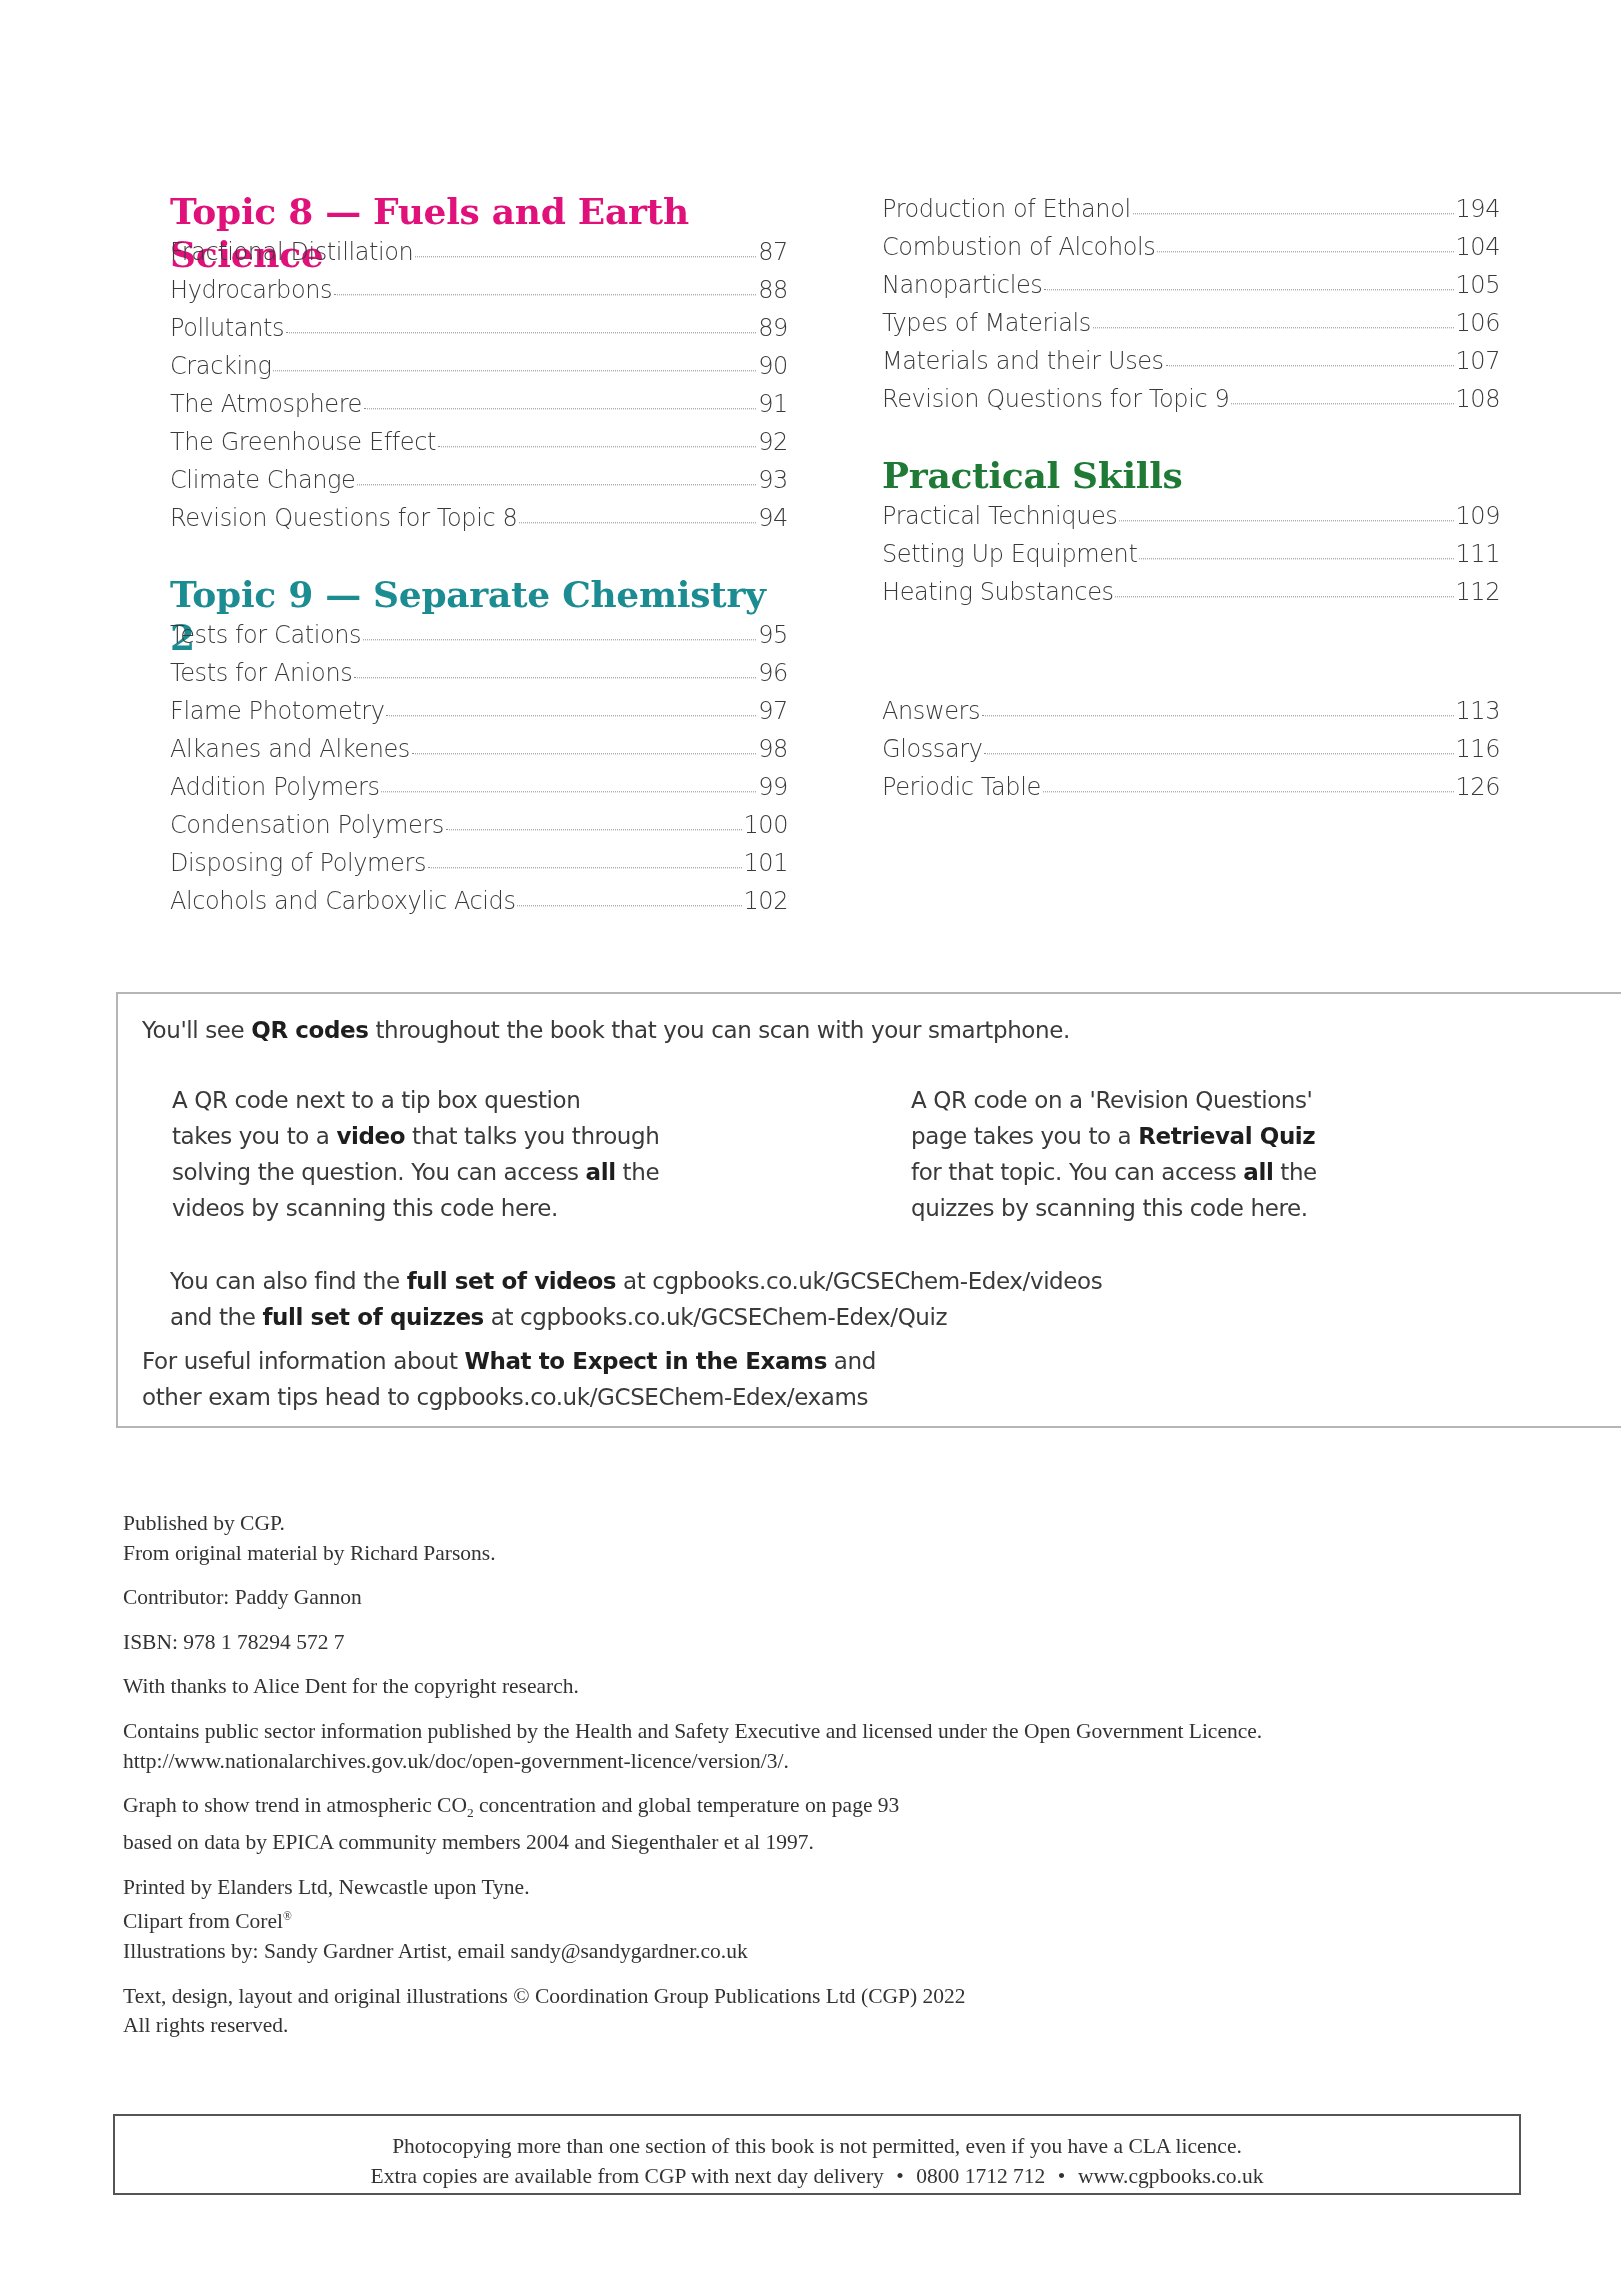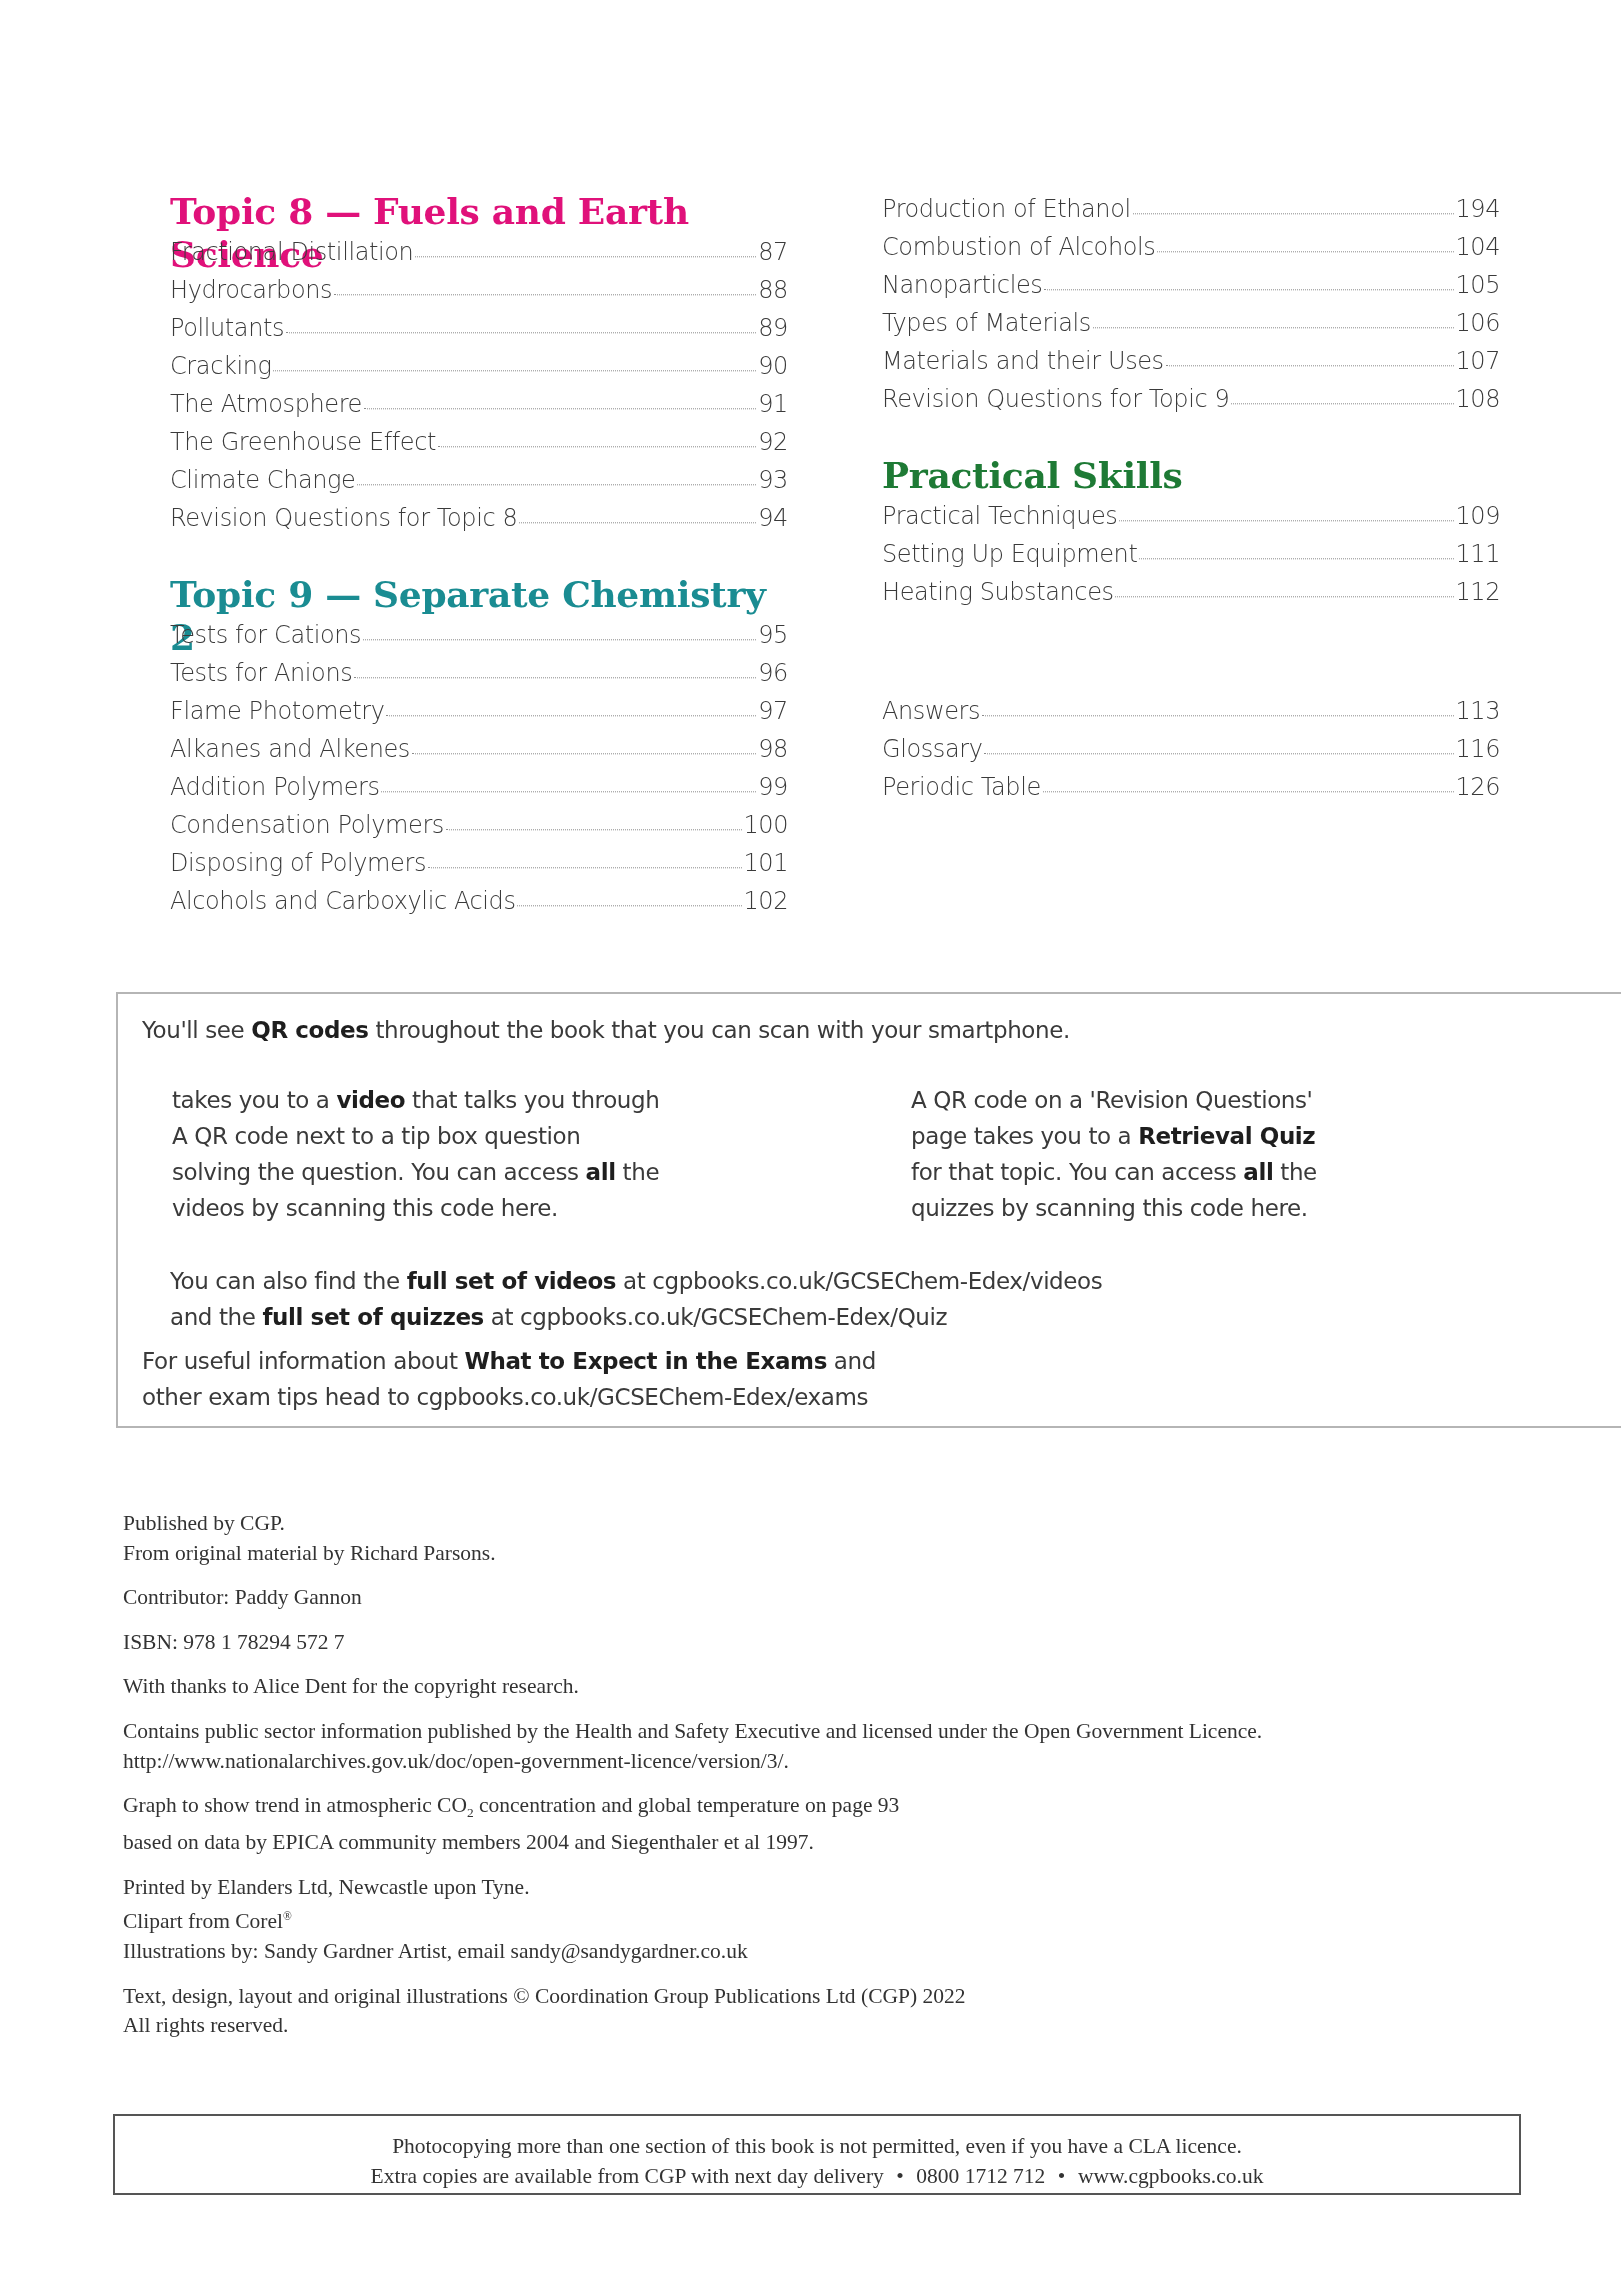--- a/index.html
+++ b/index.html
@@ -220,22 +220,22 @@
         <span class="p">126</span>
       </div>
     </div>
 </div>
 
 <div class="qr-box">
   <div class="qr-intro">
     <span>You'll see </span><b>QR codes</b><span> throughout the book that you can scan with your smartphone.</span>
   </div>
   <div class="qr-left">
+    <div>A QR code next to a tip box question</div>
     <div><span>takes you to a </span><b>video</b><span> that talks you through</span></div>
-    <div>A QR code next to a tip box question</div>
     <div><span>solving the question.  You can access </span><b>all</b><span> the</span></div>
     <div>videos by scanning this code here.</div>
   </div>
   <div class="qr-right">
     <div>A QR code on a 'Revision Questions'</div>
     <div><span>page takes you to a </span><b>Retrieval Quiz</b></div>
     <div><span>for that topic.  You can access </span><b>all</b><span> the</span></div>
     <div>quizzes by scanning this code here.</div>
   </div>
   <div class="qr-links">

